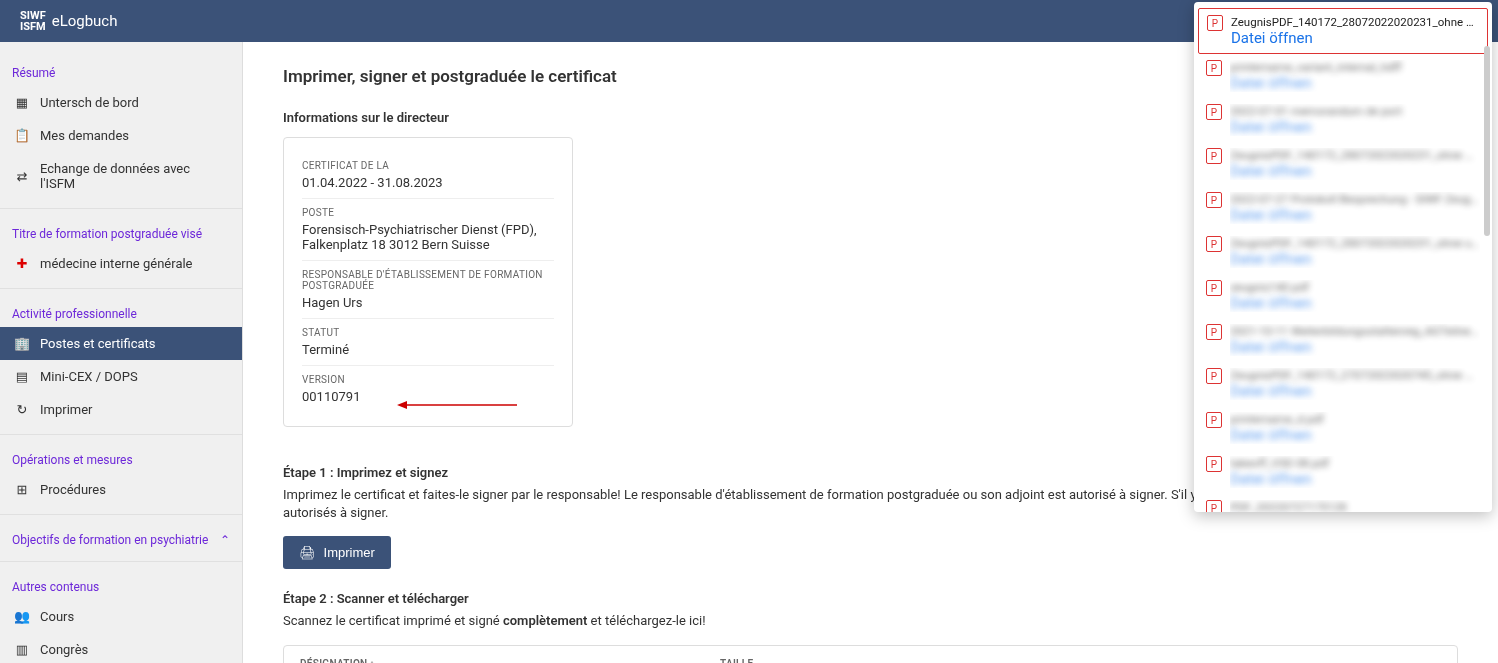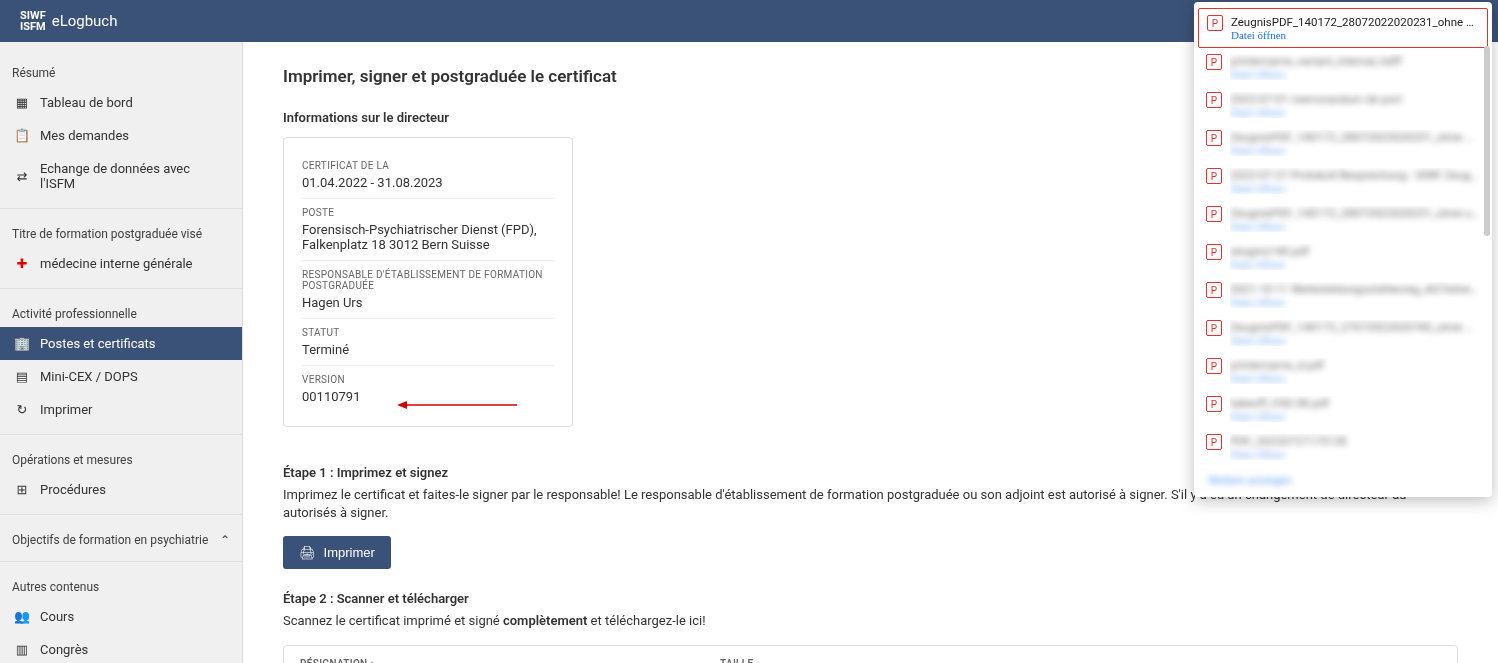--- a/index.html
+++ b/index.html
@@ -9,21 +9,21 @@
     .brand { display: flex; align-items: center; gap: 6px; }
     .brand-logo { font-size: 11px; line-height: 1; font-weight: bold; }
     .brand-name { font-size: 15px; }
     .top-links { display: flex; align-items: center; gap: 20px; font-size: 13px; }
     .top-link { color: #fff; text-decoration: none; display: flex; align-items: center; gap: 5px; cursor: pointer; }
     .arrow-up { display: inline-block; transform: rotate(45deg); }
 
     .layout { display: flex; }
     .sidebar { width: 243px; background: #f0f0f0; border-right: 1px solid #ddd; padding-top: 10px; height: calc(100vh - 42px); overflow-y: auto; }
     .side-section { padding: 8px 0; border-bottom: 1px solid #e0e0e0; margin-bottom: 4px; }
-    .side-header { font-size: 12px; color: #404040; padding: 6px 12px 6px 12px; }
+    .side-header { font-size: 12px; color: #6d28d9; padding: 6px 12px 6px 12px; }
     .side-item { display: flex; align-items: center; gap: 10px; padding: 9px 14px; color: #333; font-size: 13px; cursor: pointer; }
     .side-item.active { background: #3b5278; color: #fff; }
     .side-icon { width: 16px; text-align: center; flex-shrink: 0; }
     .side-header.collapsible { display: flex; justify-content: space-between; align-items: center; cursor: pointer; text-align: center; }
 
     .main { flex: 1; padding: 24px 40px; overflow-y: auto; height: calc(100vh - 42px); background: #fff; }
     .page-title { font-size: 17px; font-weight: 600; color: #333; margin-bottom: 24px; }
     .section-label { font-size: 13px; font-weight: 600; margin-bottom: 12px; }
     
     .info-card { border: 1px solid #ddd; border-radius: 4px; padding: 14px 18px; width: 290px; margin-bottom: 38px; }
@@ -47,21 +47,21 @@
     .th-taille { flex: 0 0 420px; }
     .th-actions { flex: 1; margin-top: 16px; }
     .sort-arrow { margin-left: 2px; }
 
     .downloads-panel { position: absolute; top: 2px; right: 6px; width: 298px; background: #fff; border-radius: 4px; box-shadow: 0 4px 16px rgba(0,0,0,0.25); padding: 6px 0 10px; max-height: 510px; overflow: hidden; }
     .dl-item { display: flex; align-items: flex-start; gap: 8px; padding: 6px 12px; font-size: 11.5px; }
     .dl-item.highlight { border: 1px solid #d33; margin: 0 4px; border-radius: 2px; padding: 6px 8px; }
     .dl-icon { width: 16px; height: 16px; flex-shrink: 0; display: flex; align-items: center; justify-content: center; font-size: 10px; color: #d33; border: 1px solid #d33; border-radius: 2px; }
     .dl-text { flex: 1; overflow: hidden; }
     .dl-name { color: #222; white-space: nowrap; overflow: hidden; text-overflow: ellipsis; }
-    .dl-action { color: #1a73e8; font-size: 11px; cursor: pointer; font-family: Liberation Serif, serif; }
+    .dl-action { color: #1a73e8; font-size: 15px; cursor: pointer; }
     .dl-item.blurred .dl-name, .dl-item.blurred .dl-action { filter: blur(3px); opacity: 0.7; }
     .dl-footer { padding: 8px 14px 0; font-size: 11px; color: #1a73e8; filter: blur(3px); opacity: 0.7; }
     .dl-scrollbar { position: absolute; right: 2px; top: 44px; width: 6px; height: 190px; background: #ccc; border-radius: 3px; }
   </style>
 </head>
 <body>
 
 <div class="top-bar">
   <div class="brand">
     <div class="brand-logo" style="white-space:pre;">SIWF
@@ -80,21 +80,21 @@
     <span style="opacity:0.5;">Az</span>
   </div>
 </div>
 
 <div class="layout">
   <aside class="sidebar">
     <div class="side-section">
       <div class="side-header">Résumé</div>
       <div class="side-item">
           <span class="side-icon">▦</span>
-          <span>Tableau de bord</span>
+          <span>Untersch de bord</span>
         </div>
       <div class="side-item">
           <span class="side-icon">📋</span>
           <span>Mes demandes</span>
         </div>
       <div class="side-item">
           <span class="side-icon">⇄</span>
           <span>Echange de données avec l'ISFM</span>
         </div>
     </div>

